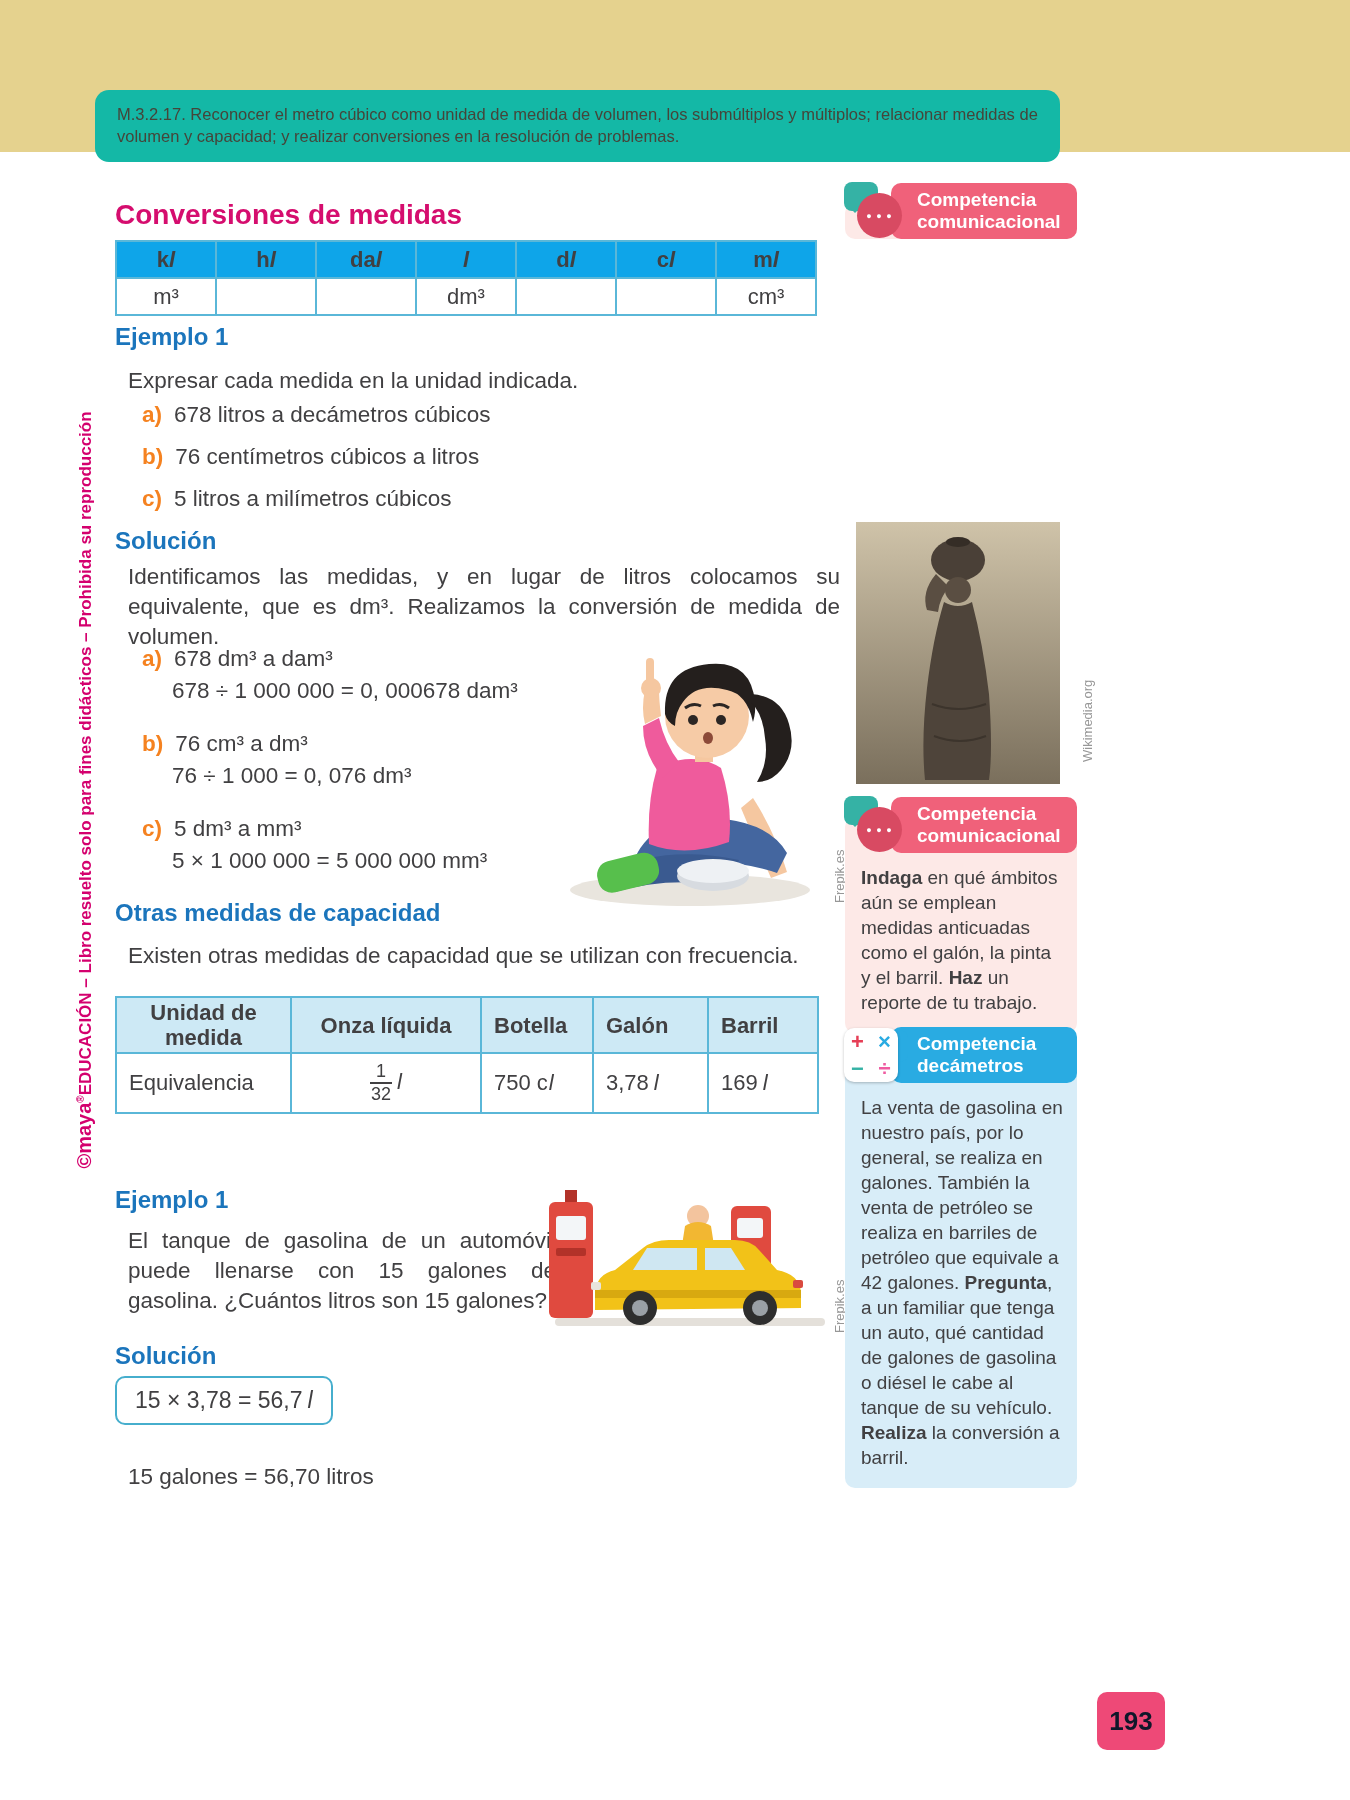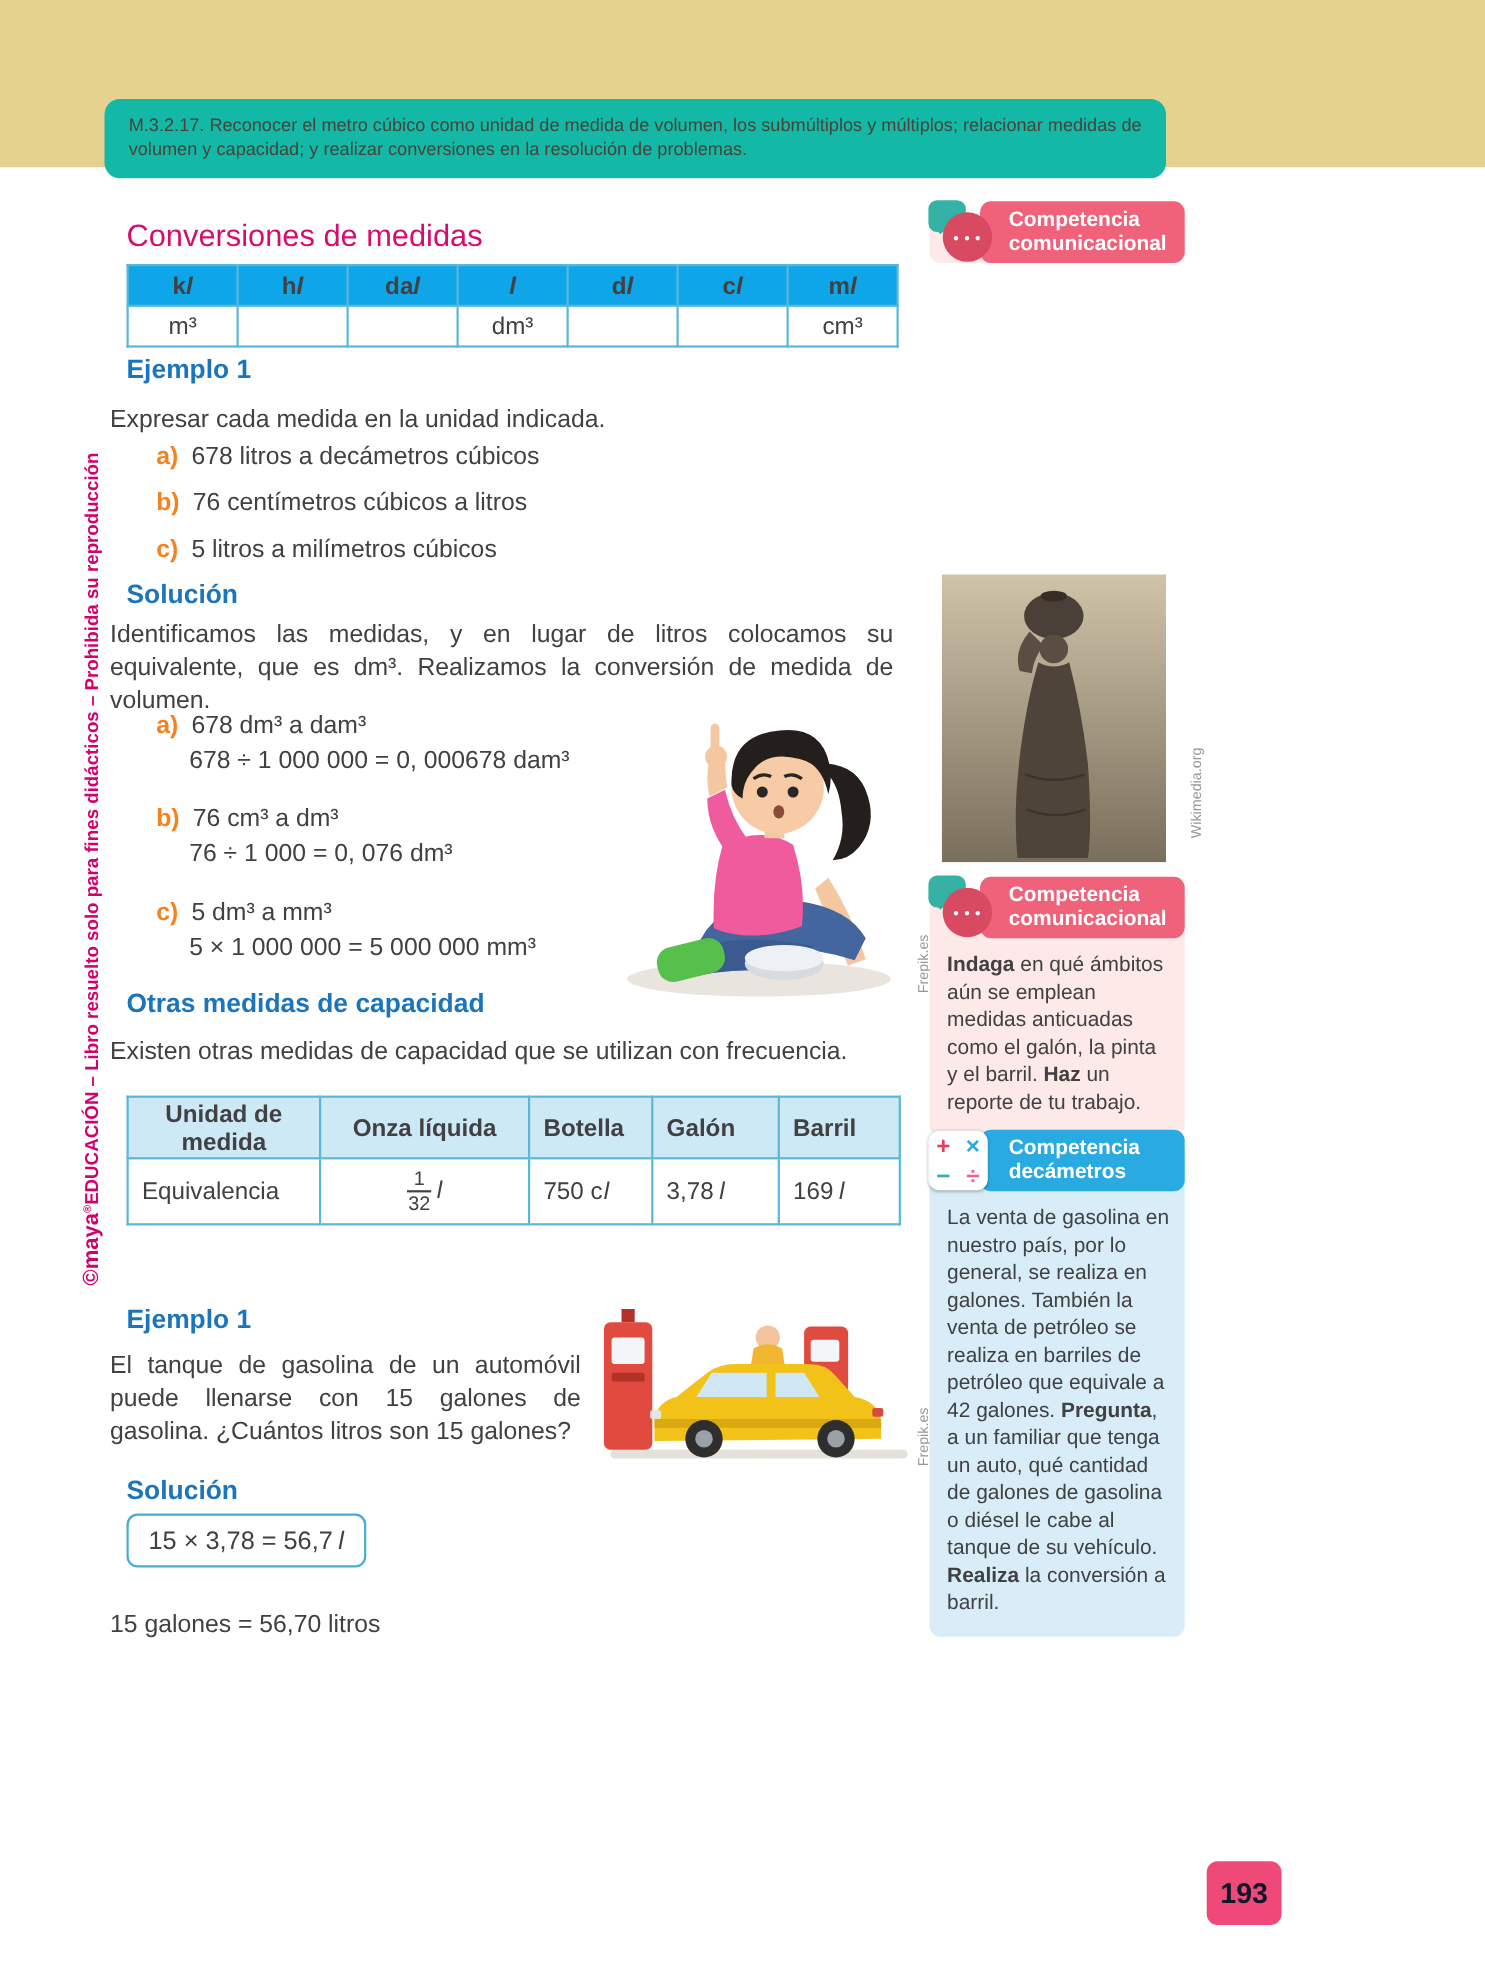--- a/index.html
+++ b/index.html
@@ -9,31 +9,31 @@
 
   .top-band{position:absolute;left:0;top:0;width:1350px;height:152px;background:#e5d28e;}
   .standard-box{position:absolute;left:95px;top:90px;width:965px;min-height:72px;background:#14b8a6;
         border-radius:14px;padding:13px 22px;font-size:16.5px;line-height:22px;color:#45453a;}
 
   .v-imprint{position:absolute;left:84px;top:790px;transform:translate(-50%,-50%) rotate(-90deg);
         white-space:nowrap;color:#d4006e;font-weight:bold;font-size:17px;}
   .v-imprint .logo{font-size:20px;}
   .v-imprint sup{font-size:10px;}
 
-  .main-title{position:absolute;left:115px;top:180px;font-size:28px;font-weight:normal;color:#d50d6e;}
+  .main-title{position:absolute;left:115px;top:180px;font-size:28px;font-weight:bold;color:#d50d6e;}
 
   table{border-collapse:collapse;table-layout:fixed;}
   .unit-table{position:absolute;left:115px;top:240px;width:702px;}
   .unit-table th,.unit-table td{border:2px solid #5ab7d8;text-align:center;font-size:22px;height:37px;padding:0;color:#414042;}
   .unit-table th{background:#0ea5e9;font-weight:bold;}
   .unit-table td{background:#fff;}
   .unit-table i{font-style:italic;}
 
   .h-blue{position:absolute;left:115px;font-size:24px;font-weight:bold;color:#1b75bc;}
-  .body-text{position:absolute;left:100px;font-size:22.5px;line-height:30px;color:#414042;}
+  .body-text{position:absolute;left:128px;font-size:22.5px;line-height:30px;color:#414042;}
 
   .abc{color:#f58220;font-weight:bold;margin-right:12px;}
   .abc-item{position:absolute;left:142px;font-size:22.5px;}
 
   .step{position:absolute;left:142px;font-size:22.5px;line-height:32px;}
   .step .l2{margin-left:30px;}
 
   .girl-illo{position:absolute;left:545px;top:628px;width:285px;height:290px;}
   .gas-illo{position:absolute;left:535px;top:1188px;width:300px;height:152px;}
 

